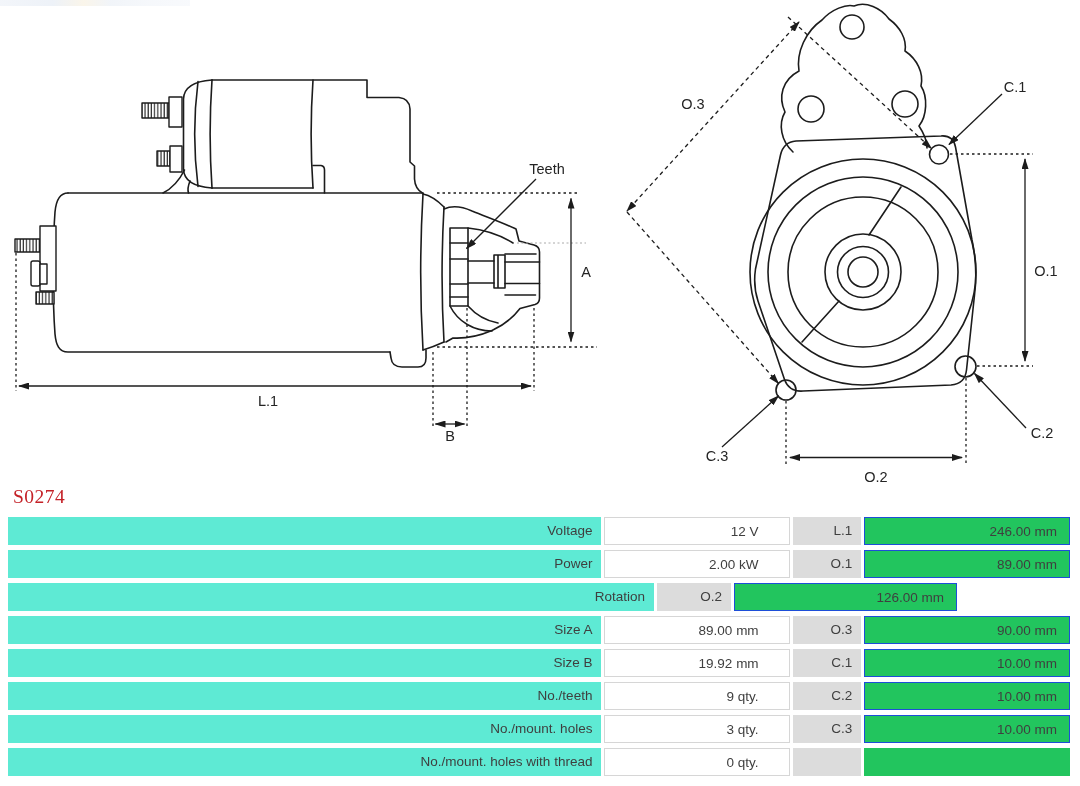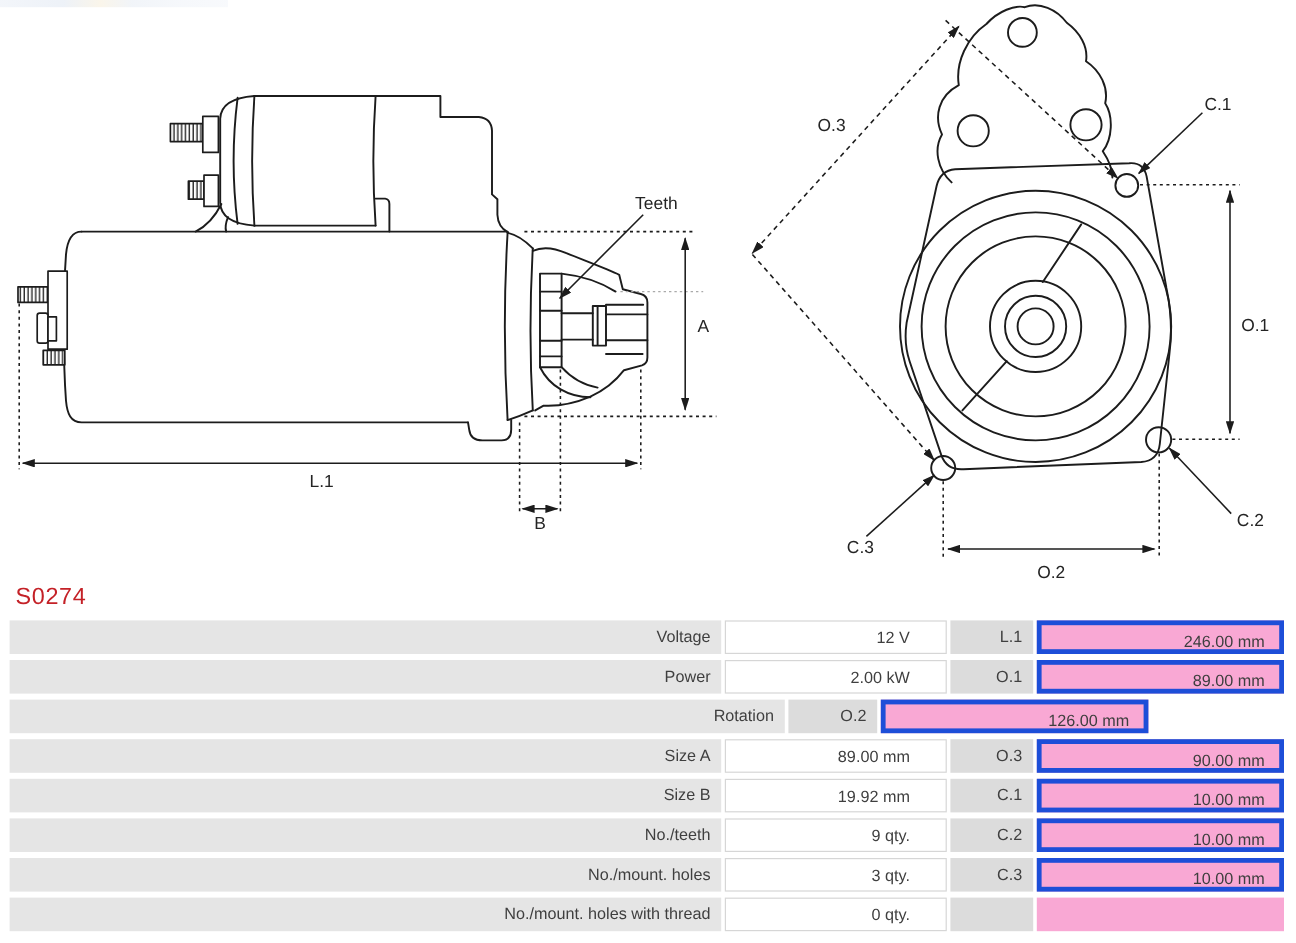--- a/index.html
+++ b/index.html
@@ -17,24 +17,24 @@
   #part-number{
     position:absolute;left:13px;top:486px;
     font-size:19.5px;letter-spacing:.5px;color:#c42127;
   }
   .spec-table{position:absolute;left:8px;top:517px;width:1062px;}
   .trow{display:flex;height:28px;margin-bottom:5px;}
   .tcell{
     font-size:13.5px;color:#3f3f3f;line-height:28px;text-align:right;
     box-sizing:border-box;white-space:nowrap;overflow:hidden;
   }
-  .c1{width:646px;background:#e5e5e5;padding-right:9px;margin-right:3px;}
+  .c1{width:646px;background:#5eead4;padding-right:9px;margin-right:3px;}
   .c2{width:199px;background:#fff;border:1px solid #d6d6d6;padding-right:30px;margin-right:3px;}
   .c3{width:74px;background:#dcdcdc;padding-right:9px;margin-right:3px;}
-  .c4{width:223px;background:#f9a8d4;border:4px solid #1d4ed8;padding-right:12px;}
+  .c4{width:223px;background:#22c55e;border:1px solid #1d4ed8;padding-right:12px;}
   .c4.plain{border-color:transparent;}
 </style>
 </head>
 <body>
 
 <div class="watermark"></div>
 
 <svg class="drawing" width="1080" height="512" viewBox="0 0 1080 512">
   <defs>
     <marker id="arrE" markerUnits="userSpaceOnUse" markerWidth="11" markerHeight="7" refX="10" refY="3.5" orient="auto">
@@ -166,21 +166,21 @@
     <path d="M 722 447 L 778.5 396" marker-end="url(#arrE)"></path>
   </g>
   <text class="dim-text" x="693" y="109" text-anchor="middle">O.3</text>
   <text class="dim-text" x="1015" y="92" text-anchor="middle">C.1</text>
   <text class="dim-text" x="1046" y="276" text-anchor="middle">O.1</text>
   <text class="dim-text" x="1042" y="438" text-anchor="middle">C.2</text>
   <text class="dim-text" x="717" y="461" text-anchor="middle">C.3</text>
   <text class="dim-text" x="876" y="482" text-anchor="middle">O.2</text>
 </svg>
 
-<div id="part-number" style="color: rgb(196, 33, 39);">S0274</div>
+<div id="part-number" style="color: rgb(196, 33, 39); font-family: Liberation Serif, serif;">S0274</div>
 
 <div class="spec-table">
   <div class="trow">
     <div class="tcell c1">Voltage</div>
     <div class="tcell c2">12 V</div>
     <div class="tcell c3">L.1</div>
     <div class="tcell c4">246.00 mm</div>
   </div>
 
   <div class="trow">

